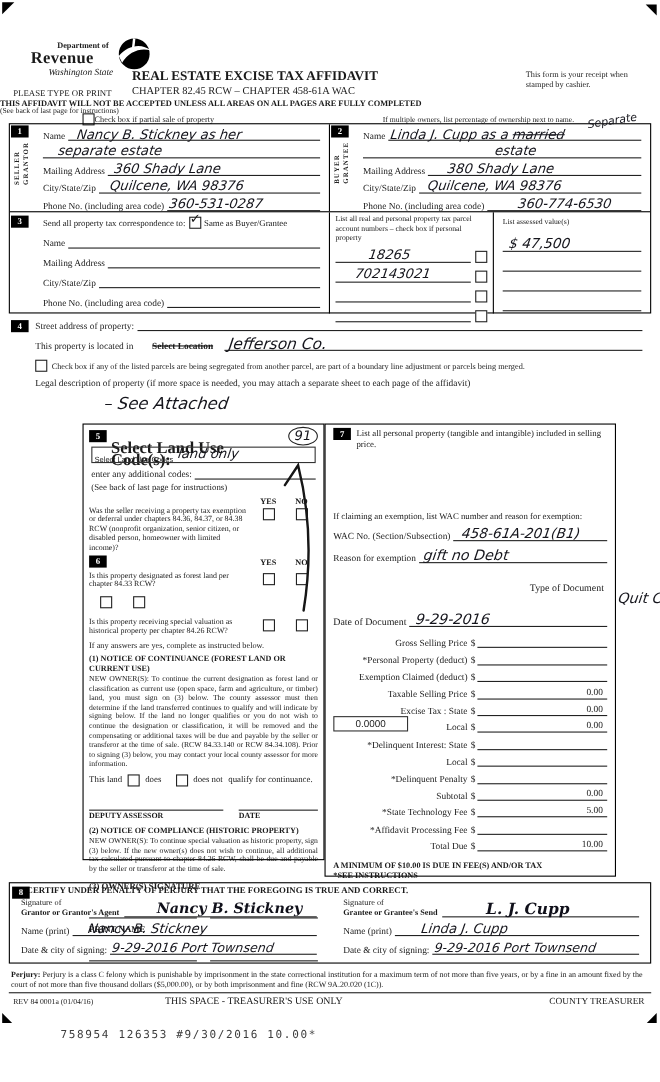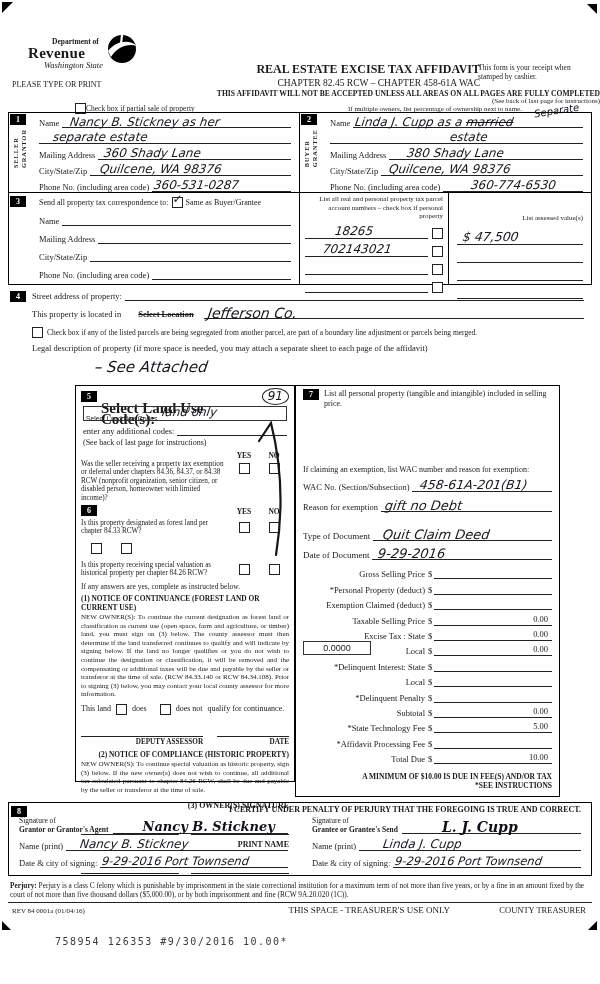--- a/index.html
+++ b/index.html
@@ -1,20 +1,20 @@
 <!DOCTYPE html>
 <html><head>
 <meta charset="utf-8">
 <style>
   html,body{margin:0;padding:0;background:#e8e8e8;}
   .page{position:relative;width:600px;height:984px;background:#fff;margin:0 auto;
         font-family:"Liberation Serif",serif;color:#1a1a1a;overflow:hidden;}
   .abs{position:absolute;}
   .b{font-weight:bold;}
-  .ctr{text-align:right;}
+  .ctr{text-align:left;}
   .f7{font-size:7px;line-height:8.6px;}
   .f75{font-size:7.5px;line-height:9px;}
   .f8{font-size:8px;line-height:10px;}
   .f85{font-size:8.5px;line-height:10.5px;}
   .f9{font-size:15px;line-height:11px;margin-top:35px;}
   .mk{width:16px;height:11px;background:#000;color:#fff;font-size:8px;font-weight:bold;
       text-align:center;line-height:11px;display:inline-block;flex:0 0 auto;}
   .vert{writing-mode:vertical-rl;transform:rotate(180deg);font-size:6.3px;letter-spacing:1px;
         font-weight:600;color:#222;}
   .frow{display:flex;align-items:flex-end;}
@@ -215,21 +215,21 @@
           <span class="uline"></span>
             <span class="cb" style="margin-left:4px;"></span>
         </div>
         <div class="frow" style="height:18px;align-items:flex-end;">
           <span class="uline"></span>
             <span class="cb" style="margin-left:4px;"></span>
         </div>
       </div>
 
       <div style="flex:1;padding:2px 8px 0 8px;box-sizing:border-box;">
-        <div class="ctr f7" style="margin-top:19px;">List assessed value(s)</div>
+        <div class="ctr f7" style="margin-top:3px;">List assessed value(s)</div>
         <div class="frow" style="margin-top:6px;height:16px;align-items:flex-end;">
           <span class="uline">
             <span class="hw" style="left:6px;bottom:0;font-size:12.5px;">$ 47,500</span>
           </span>
         </div>
         <div class="frow" style="height:18px;align-items:flex-end;">
             <span class="uline"></span>
           </div>
         <div class="frow" style="height:18px;align-items:flex-end;">
             <span class="uline"></span>
@@ -367,21 +367,21 @@
         <span class="hw" style="left:8px;bottom:-1px;font-size:12.5px;">458-61A-201(B1)</span>
       </span>
     </div>
     <div class="frow" style="margin-top:8px;">
       <span class="flabel">Reason for exemption</span>
       <span class="uline">
         <span class="hw" style="left:4px;bottom:-2px;font-size:13px;">gift no Debt</span>
       </span>
     </div>
 
-    <div class="frow" style="margin-top:17px;">
+    <div class="frow" style="margin-top:17px;flex-direction:column;">
       <span class="flabel" style="font-size:9px;">Type of Document</span>
       <span class="uline">
         <span class="hw" style="left:10px;bottom:-2px;font-size:13px;">Quit Claim Deed</span>
       </span>
     </div>
     <div class="frow" style="margin-top:7px;">
       <span class="flabel" style="font-size:9px;">Date of Document</span>
       <span class="uline">
         <span class="hw" style="left:6px;bottom:-2px;font-size:13px;">9-29-2016</span>
       </span>

